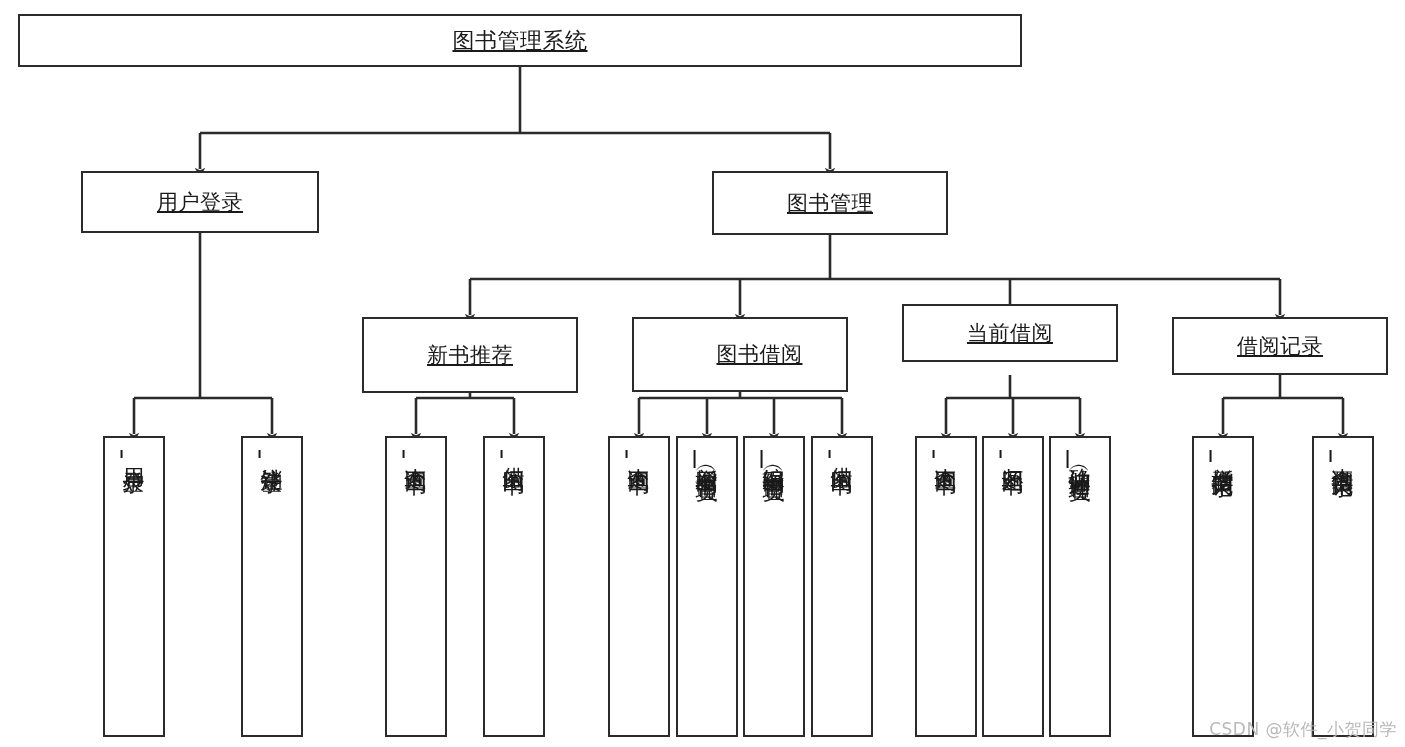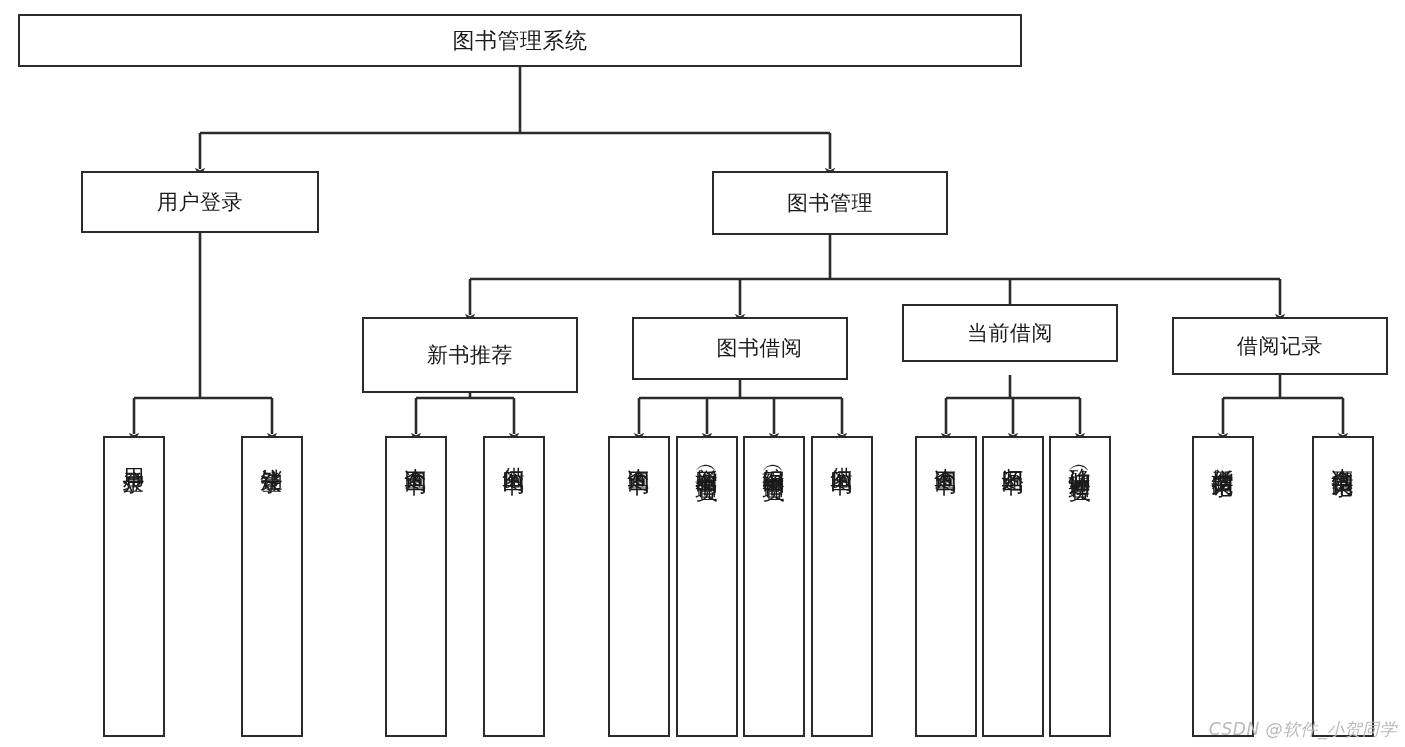--- a/index.html
+++ b/index.html
@@ -31,20 +31,21 @@
     justify-content:center;
     color:#1a1a1a;
     z-index:2;
   }
   .node .lbl{
     display:block;
     text-align:left;
     line-height:1.18;
     letter-spacing:0.5px;
     white-space:nowrap;
+    text-decoration:underline;
   }
   
   .node.h .lbl{
     font-size:21px;
   }
   .node.root .lbl{ font-size:22px; }
 
   
   .node.v{
     align-items:flex-start;
@@ -62,21 +63,20 @@
   .watermark{
     position:absolute;
     right:8px;
     bottom:6px;
     font-size:17px;
     color:#b9b9b9;
     letter-spacing:0.5px;
     z-index:5;
     white-space:nowrap;
     font-family:"DejaVu Sans","Liberation Sans",sans-serif;
-    font-style:italic;
   }
 </style>
 </head>
 <body>
 
 <div id="canvas">
 
   <svg id="edges" viewBox="0 0 1405 747" width="1405" height="747" xmlns="http://www.w3.org/2000/svg">
     <defs>
       <marker id="arrow" viewBox="0 0 12 14" refX="1.5" refY="7" markerWidth="9" markerHeight="11" orient="auto-start-reverse" markerUnits="userSpaceOnUse">
@@ -126,21 +126,21 @@
       </div>
       <div class="node h" style="left: 81px; top: 171px; width: 238px; height: 62px;">
         <span class="lbl">用户登录</span>
       </div>
       <div class="node h" style="left: 712px; top: 171px; width: 236px; height: 64px;">
         <span class="lbl">图书管理</span>
       </div>
       <div class="node h" style="left: 362px; top: 317px; width: 216px; height: 76px;">
         <span class="lbl">新书推荐</span>
       </div>
-      <div class="node h" style="left: 632px; top: 317px; width: 216px; height: 63px; padding-left: 39px;">
+      <div class="node h" style="left: 632px; top: 317px; width: 216px; height: 75px; padding-left: 39px;">
         <span class="lbl">图书借阅</span>
       </div>
       <div class="node h" style="left: 902px; top: 304px; width: 216px; height: 58px;">
         <span class="lbl">当前借阅</span>
       </div>
       <div class="node h" style="left: 1172px; top: 317px; width: 216px; height: 58px;">
         <span class="lbl">借阅记录</span>
       </div>
       <div class="node v" style="left: 103px; top: 436px; width: 62px; height: 301px;">
         <span class="lbl">用户登录</span>

